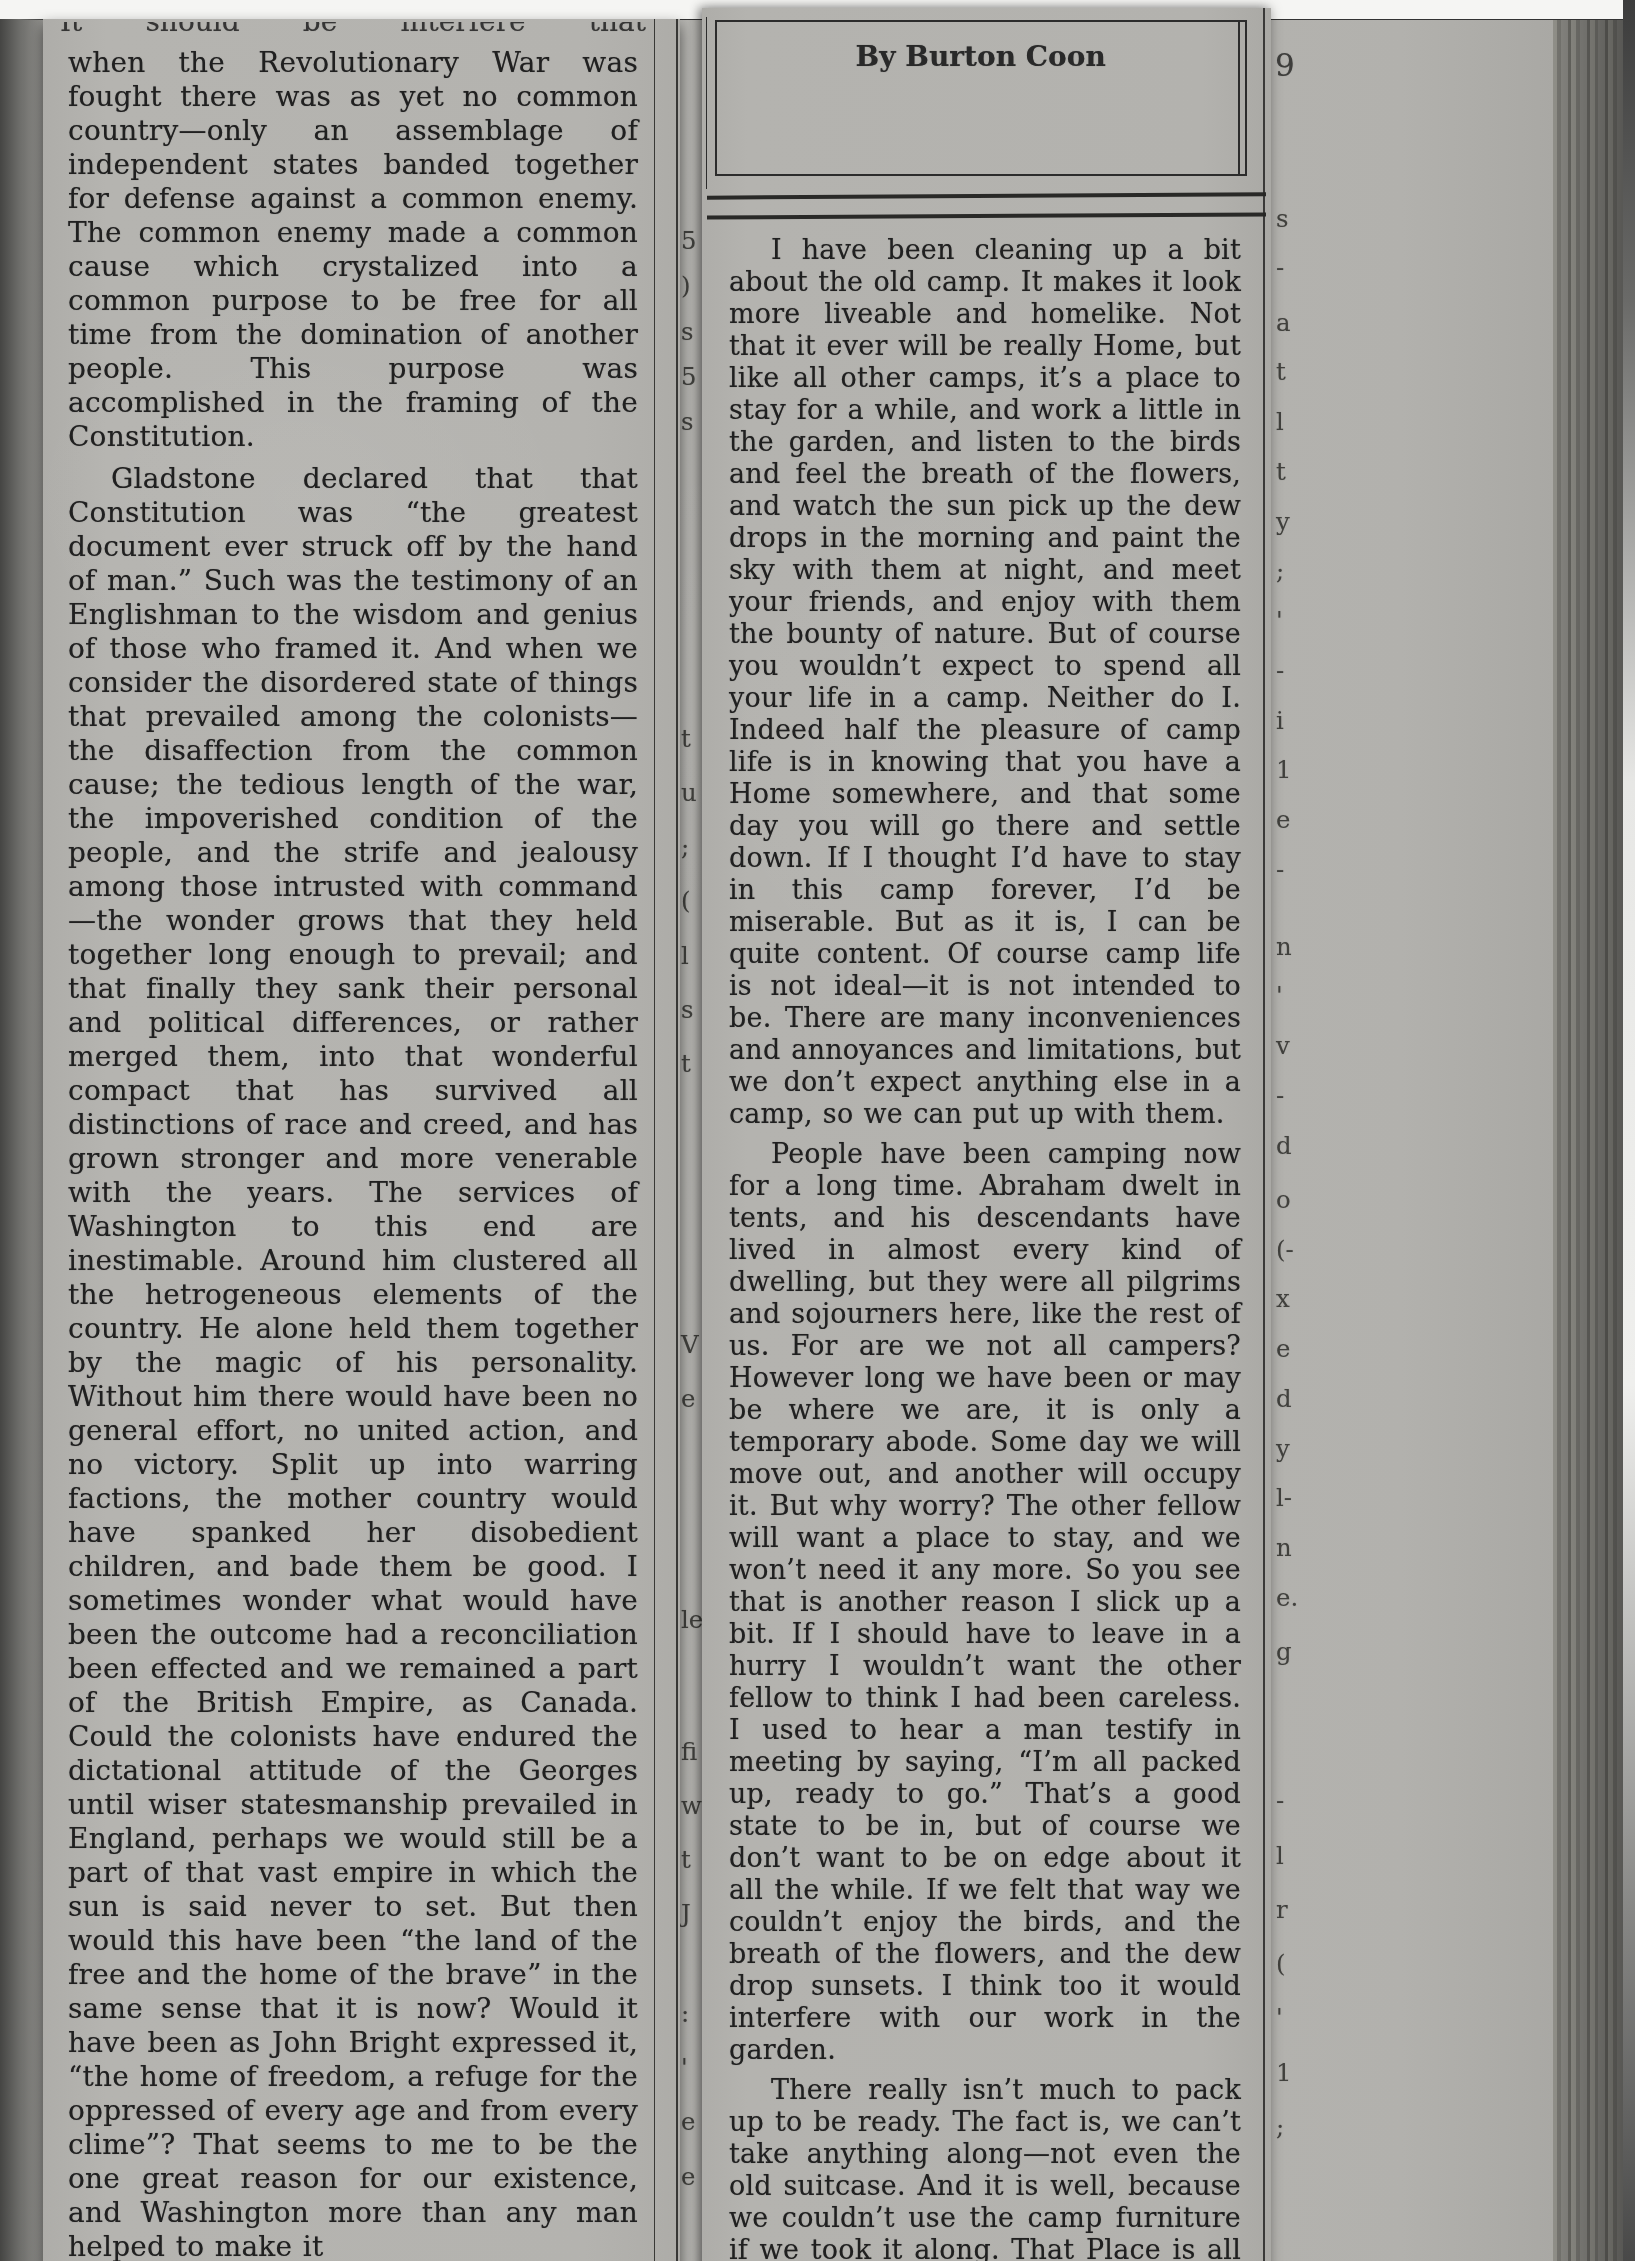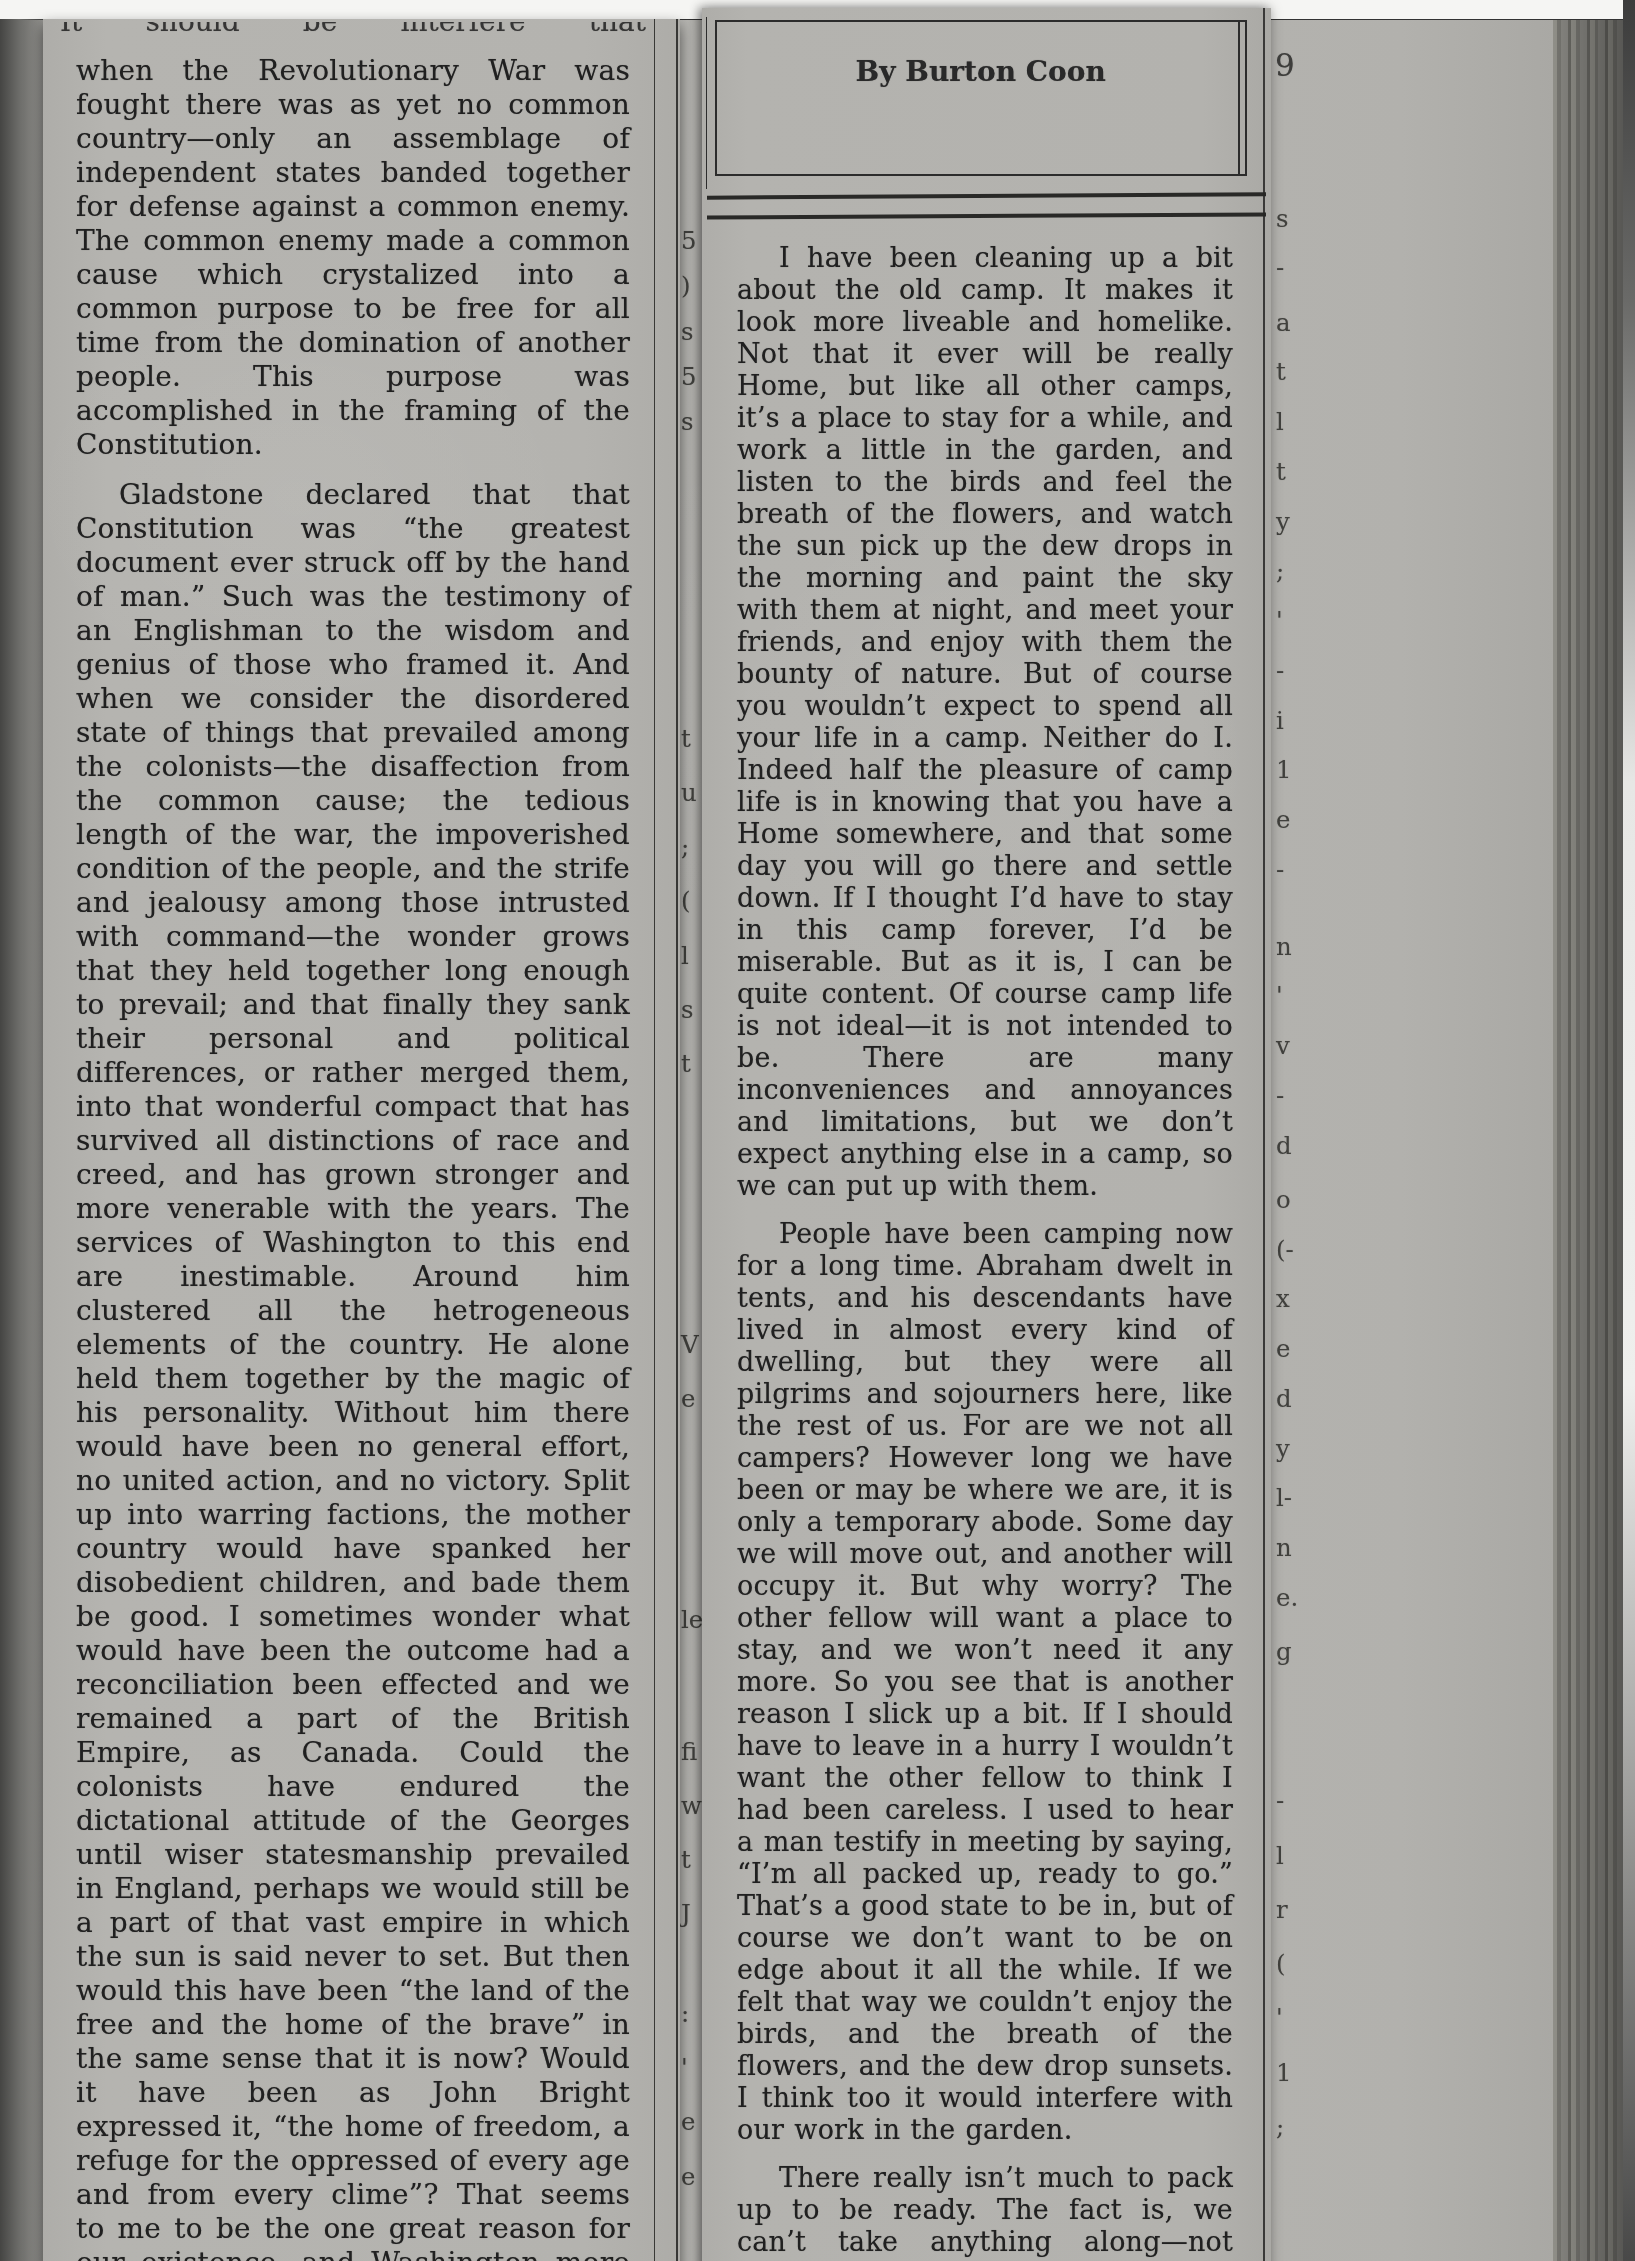--- a/index.html
+++ b/index.html
@@ -25,21 +25,21 @@
   .page-num{position:absolute;left:1275px;top:47px;font-size:31px;color:#3e3e3c;
     text-shadow:0 0 0.9px rgba(40,40,40,.4);}
   
   .sliver{position:absolute;top:0;height:3010px;}
   .sliver.mid{left:681px;width:24.4px;}
   .sliver.right{left:1276px;width:27px;}
   .sliver .sg{position:absolute;left:0;font-size:24.4px;color:rgba(46,46,43,.8);
     text-shadow:0 0 0.9px rgba(40,40,40,.3);}
   
   .clip{position:absolute;}
-  .clip p{margin:16px;color:#202020;text-align:justify;
+  .clip p{margin:8px;color:#202020;text-align:justify;
     text-shadow:0 0 0.9px rgba(25,25,25,.42);letter-spacing:0.2px;word-spacing:1.4px;}
   
   .left-clip{left:43px;top:19px;width:637px;height:2393px;
     background:
       radial-gradient(407px 317px at 40% 20%, rgba(255,255,255,.05), transparent 70%),
       linear-gradient(90deg,#aeada9 0,#b5b4b0 10%,#b4b3af 85%,#adaca8 100%);
     box-shadow:0 6.3px 13.6px rgba(0,0,0,.55);}
   .left-text{position:absolute;left:17px;top:2.7px;width:586px;}
   .left-text p{font-size:28px;line-height:34px;}
   .left-paras p:not(:first-child){text-indent:43px;}
@@ -54,21 +54,21 @@
     background:
       radial-gradient(407px 407px at 50% 25%, rgba(255,255,255,.05), transparent 70%),
       linear-gradient(90deg,#aeada9 0,#b4b3af 8%,#b3b2ae 88%,#aaa9a5 100%);
     box-shadow:-3.6px 0 9px rgba(0,0,0,.35), 0 0 11.8px rgba(0,0,0,.25);}
   .title-box{position:absolute;left:12.7px;top:11.8px;width:528px;height:152px;
     border:2.3px solid #2c2c2c;text-align:center;}
   .title-box::before{content:"";position:absolute;left:-11px;top:-4.5px;bottom:-15.4px;width:1.8px;background:#2c2c2c;}
   .title-box::after{content:"";position:absolute;right:4.5px;top:0;bottom:0;width:1.8px;background:#2c2c2c;}
   .title{margin-top:28px;font-size:43px;font-weight:bold;color:#262626;letter-spacing:0.9px;
     text-shadow:0 0 0.9px rgba(25,25,25,.45);}
-  .byline{margin-top:33px;font-size:28px;font-weight:bold;color:#292929;
+  .byline{margin-top:18px;font-size:28px;font-weight:bold;color:#292929;
     text-shadow:0 0 0.9px rgba(25,25,25,.45);}
   .hrule{position:absolute;left:4.5px;width:559px;background:#292927;}
   .hr1{top:186px;height:3.6px;transform:rotate(-.35deg);}
   .hr2{top:206px;height:4.1px;transform:rotate(-.3deg);}
   .right-text{position:absolute;left:19px;top:218px;width:528px;}
   .right-text p{font-size:27px;line-height:32px;}
   .right-paras p{text-indent:42px;}
   .rv3{left:561px;width:1.8px;background:rgba(38,38,36,.85);}
 </style>
 </head>

